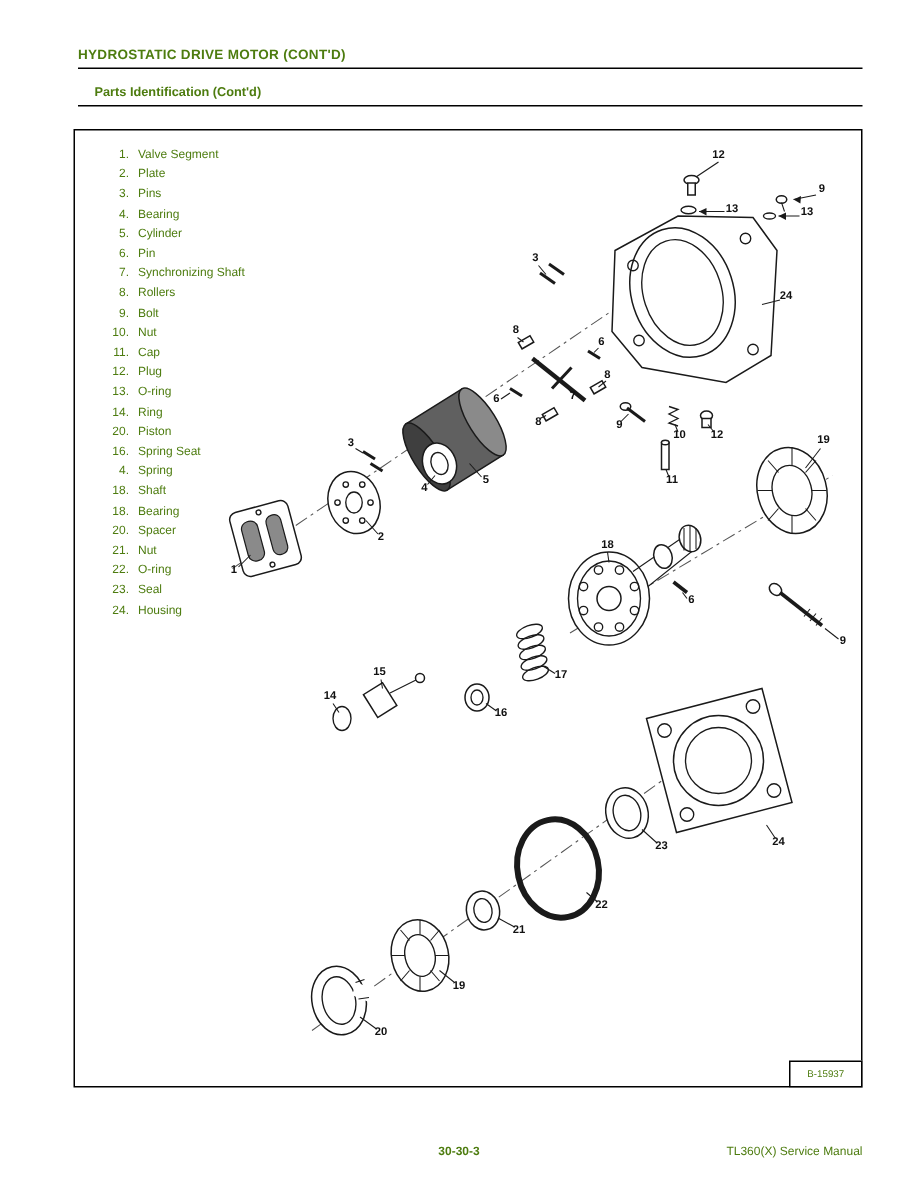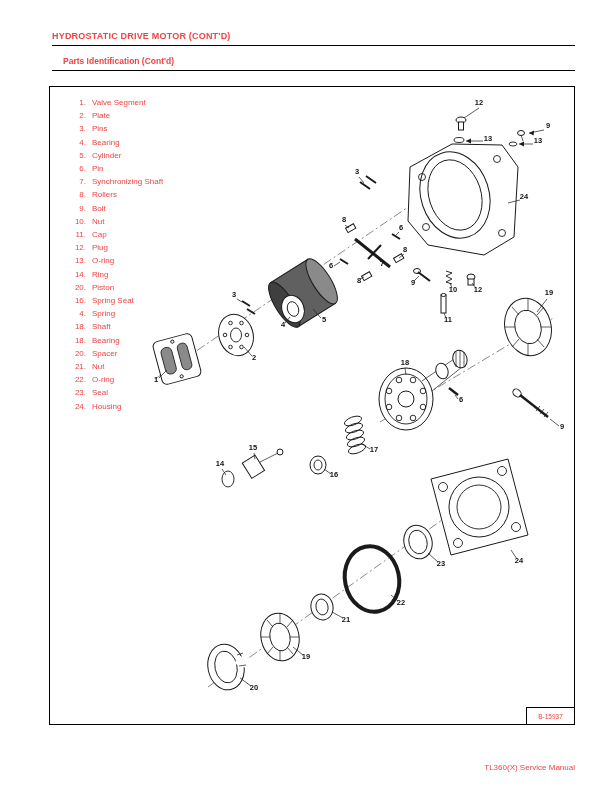--- a/index.html
+++ b/index.html
@@ -1,17 +1,17 @@
 <!DOCTYPE html>
 <html><head>
 <meta charset="utf-8">
 <style>
   html,body{margin:0;padding:0;background:#888;}
   .page{position:relative;width:612px;height:792px;background:#ffffff;overflow:hidden;
-        font-family:"Liberation Sans",sans-serif;color:#ef4444;}
+        font-family:"Liberation Sans",sans-serif;color:#4d7c0f;}
   .doc-title{position:absolute;left:52px;top:31px;font-size:9px;font-weight:bold;letter-spacing:.2px;}
   .rule{position:absolute;left:52px;width:523px;height:1px;background:#000;}
   .rule1{top:45px;}
   .rule2{top:70px;}
   .doc-subtitle{position:absolute;left:52px;top:56px;font-size:8.5px;font-weight:bold;padding-left:11px;}
   .figure-box{position:absolute;left:49px;top:86px;width:524px;height:637px;border:1px solid #000;background:#fff;}
   .parts-list{position:absolute;left:16px;top:9px;font-size:8px;line-height:13.2px;}
   .part-row{display:flex;white-space:nowrap;}
   .part-num{width:20px;text-align:right;margin-right:6px;}
   svg.diagram{position:absolute;left:0;top:0;}
@@ -398,14 +398,15 @@
           <text x="256" y="572" class="callout">19</text>
           <text x="204" y="603" class="callout">20</text>
         </g>
     </svg>
 
     <div class="fig-ref">
       <span>B-15937</span>
     </div>
   </div>
 
+  <div class="footer-pageno">30-30-3</div>
   <div class="footer-manual">TL360(X) Service Manual</div>
 </div>
 
 </body></html>

